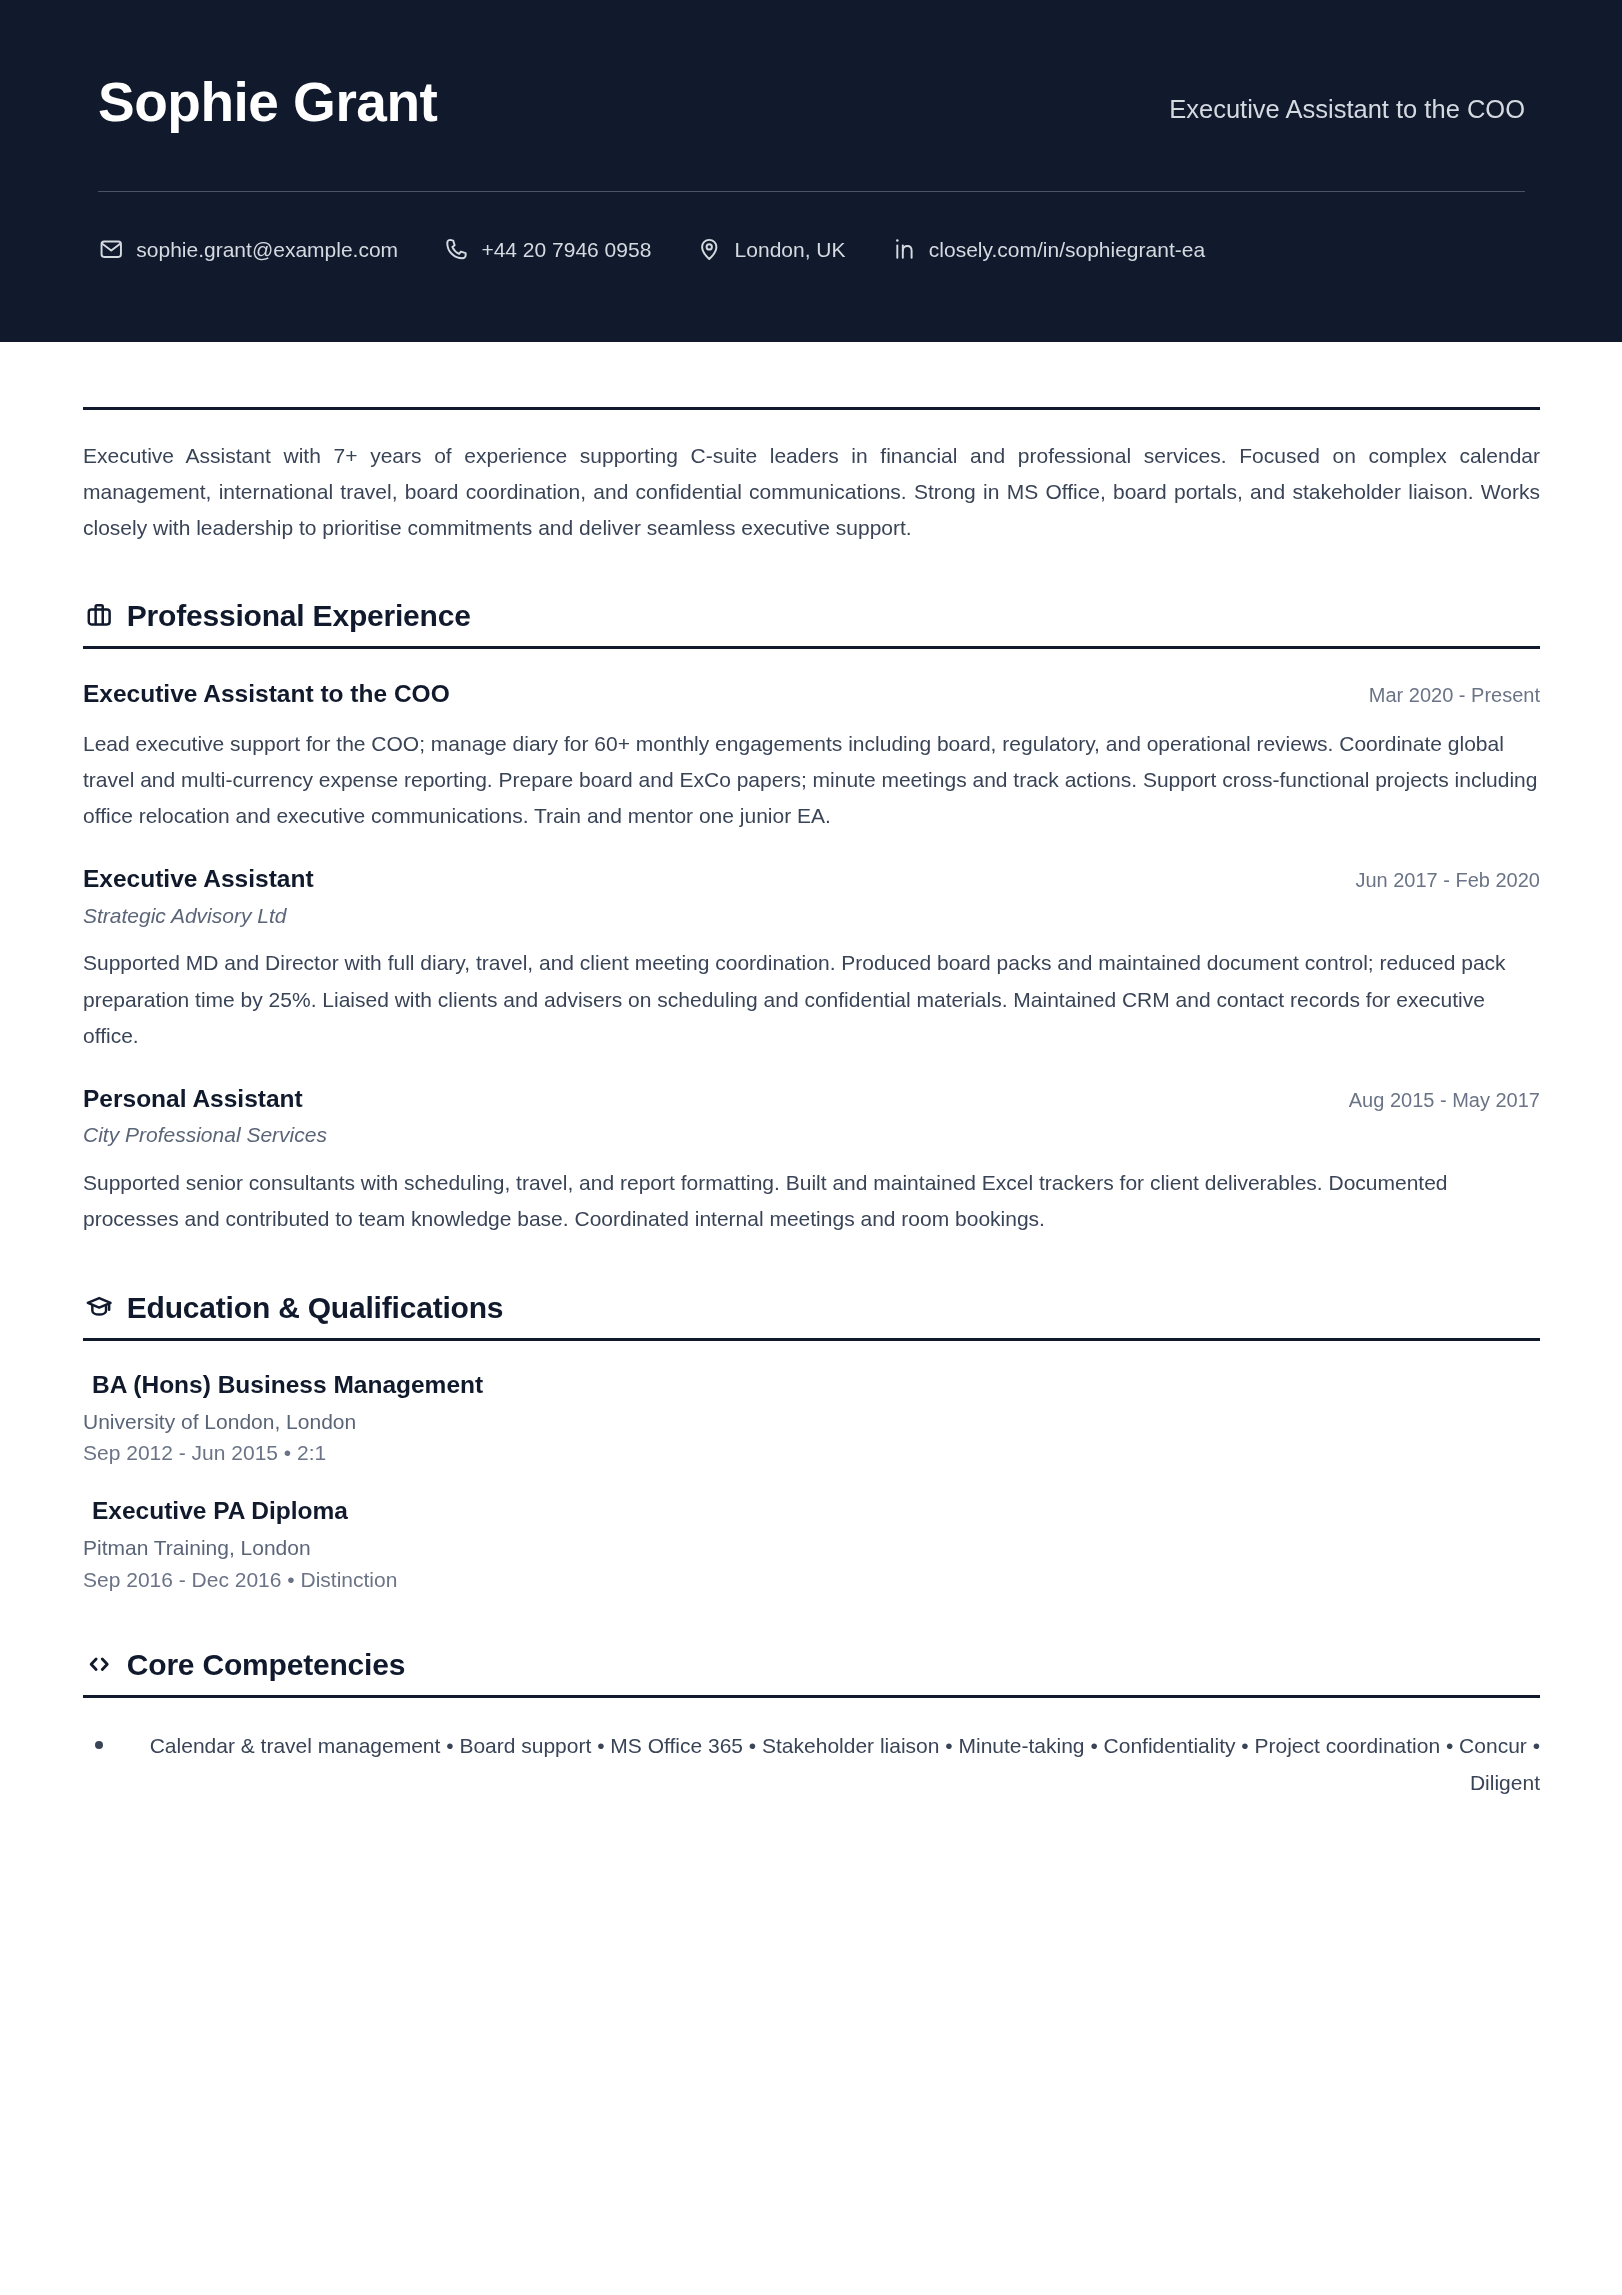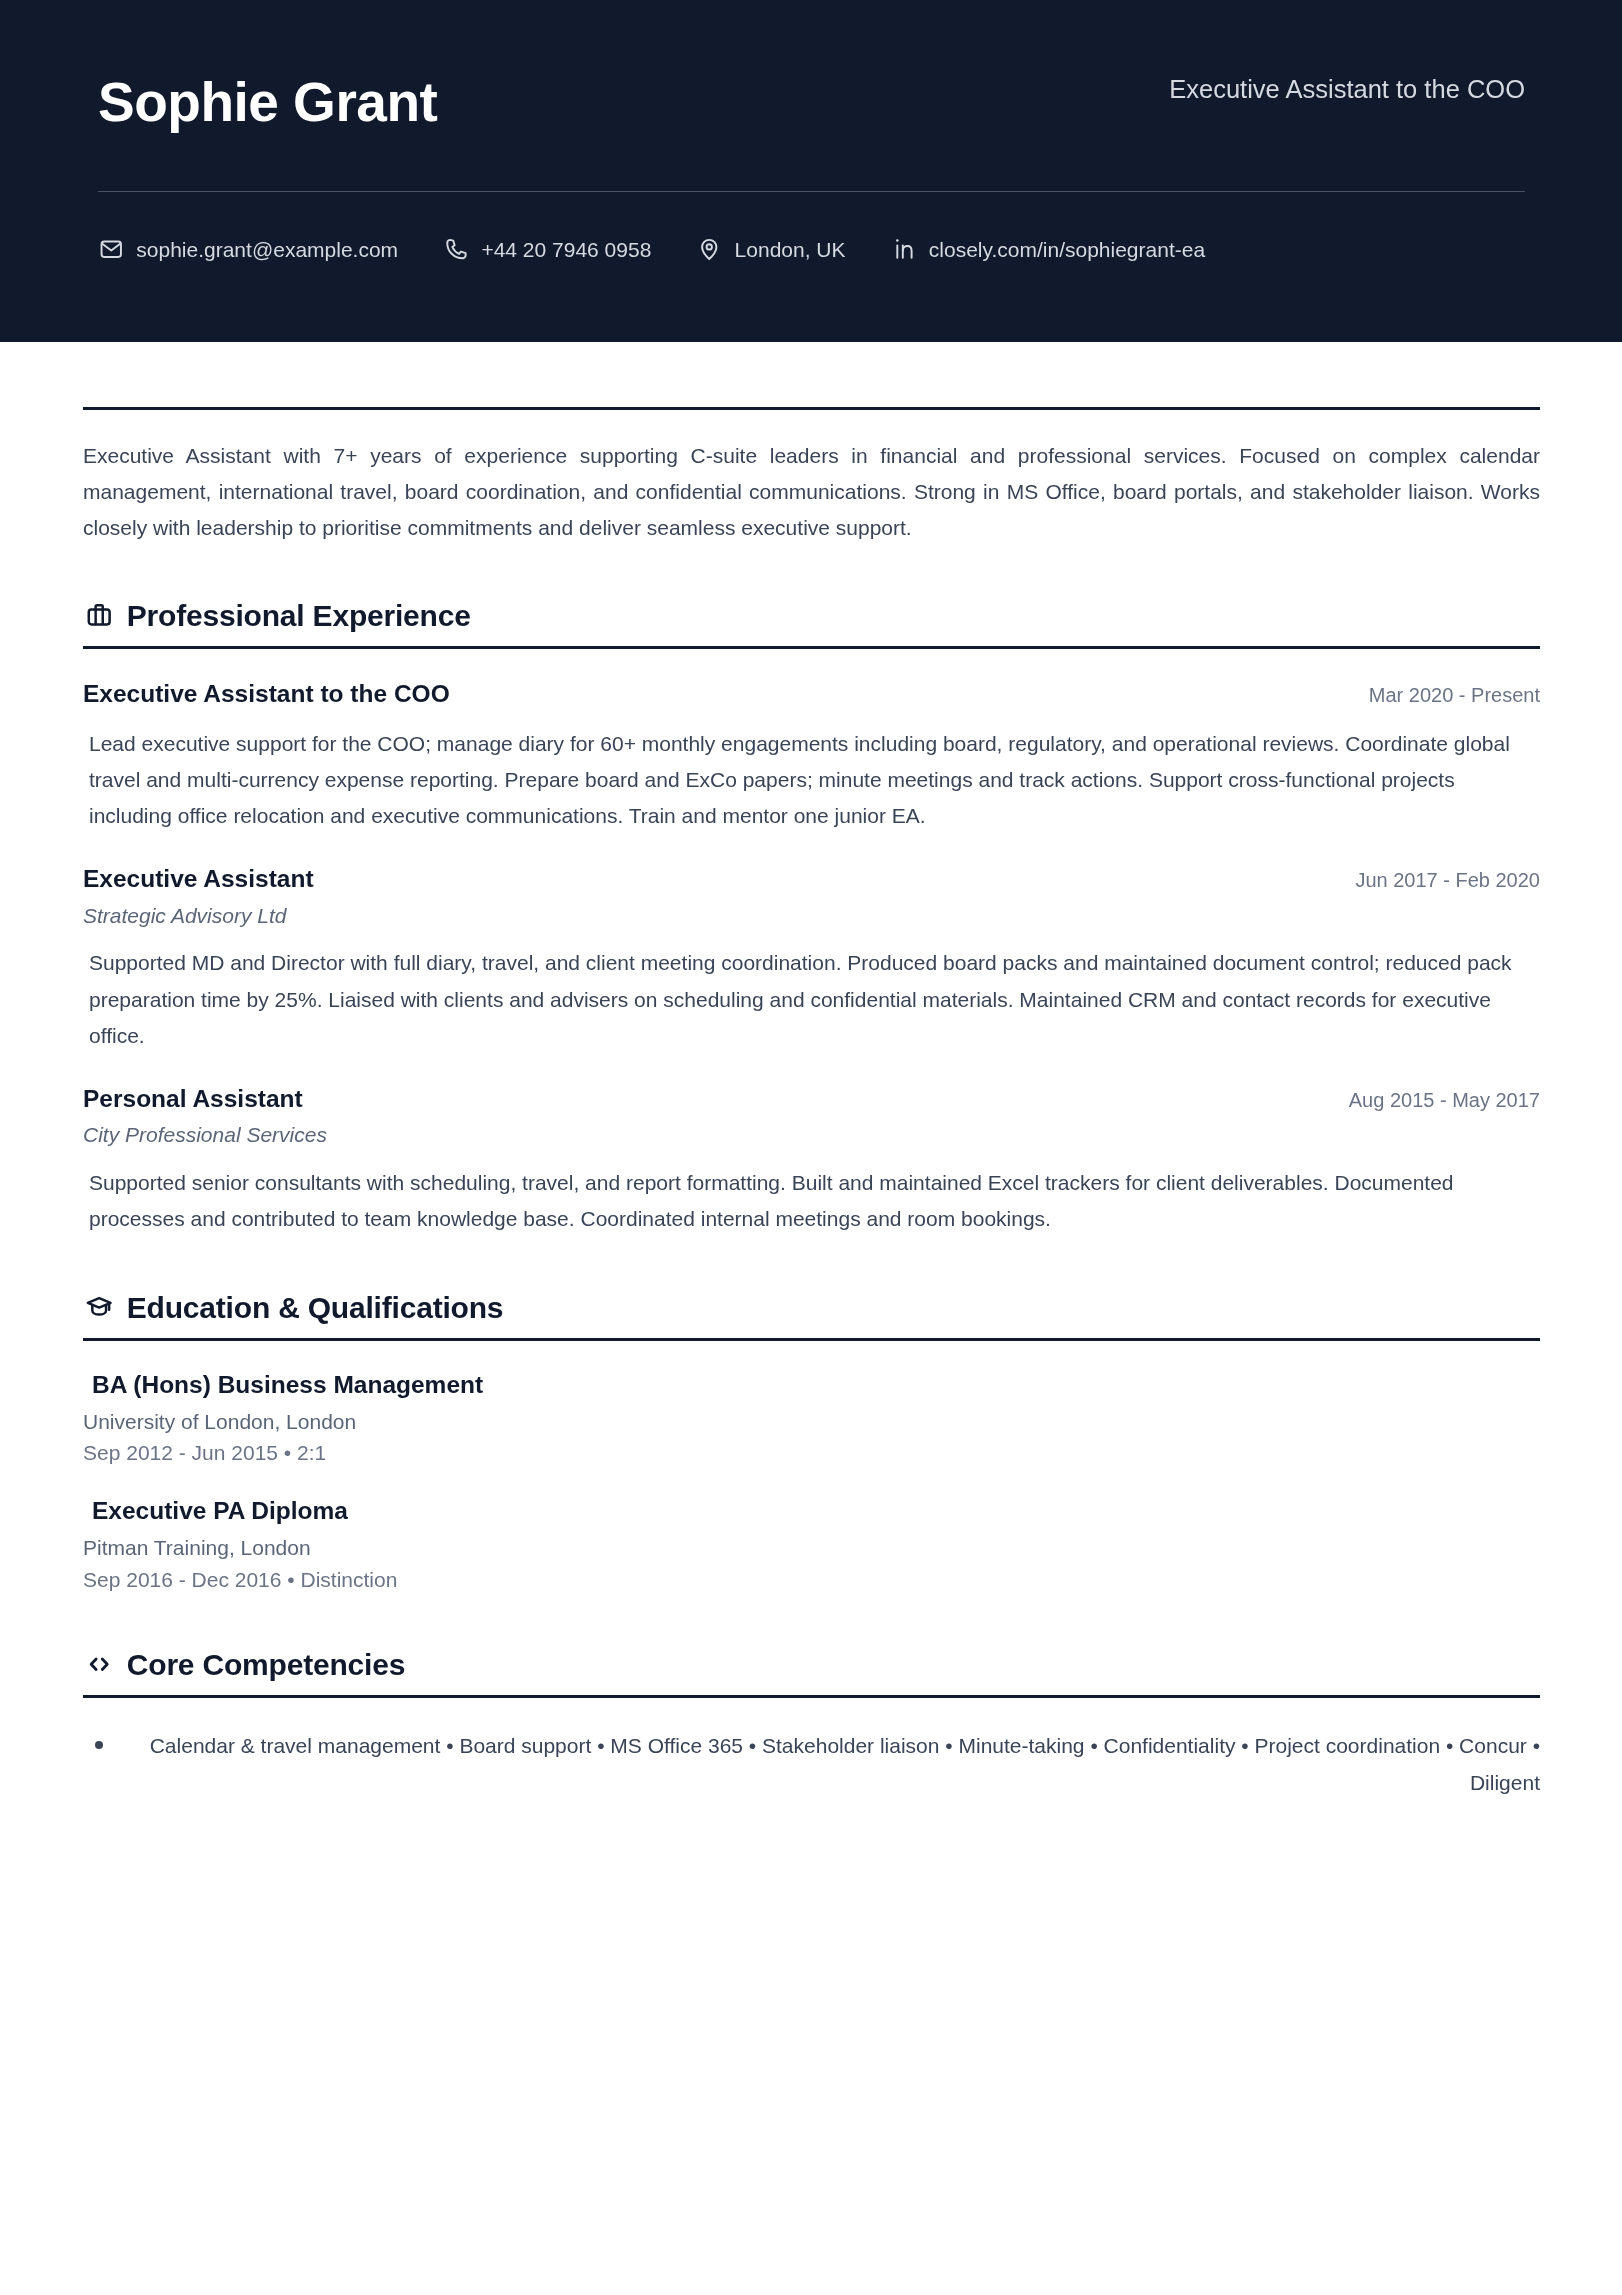--- a/index.html
+++ b/index.html
@@ -25,21 +25,21 @@
   
   .header {
     background: #111a2d;
     padding: 74px 98px 0 98px;
     height: 342px;
     position: relative;
   }
 
   .header-top {
     display: flex;
-    align-items: flex-start;
+    align-items: flex-end;
     justify-content: space-between;
     width: 100%;
   }
 
   .name {
     font-size: 55px;
     font-weight: bold;
     color: #ffffff;
     letter-spacing: -0.5px;
     line-height: 1.05;
@@ -177,21 +177,20 @@
     color: #5b6578;
     line-height: 1.2;
   }
 
   .job-desc {
     margin-top: 17.7px;
     font-size: 21px;
     line-height: 1.72;
     color: #3a4457;
     text-align: left;
-    margin-left: 6px;
   }
 
   
   .edu {
     margin-top: 28.4px;
   }
 
   .edu-degree {
     font-size: 24.5px;
     font-weight: bold;

